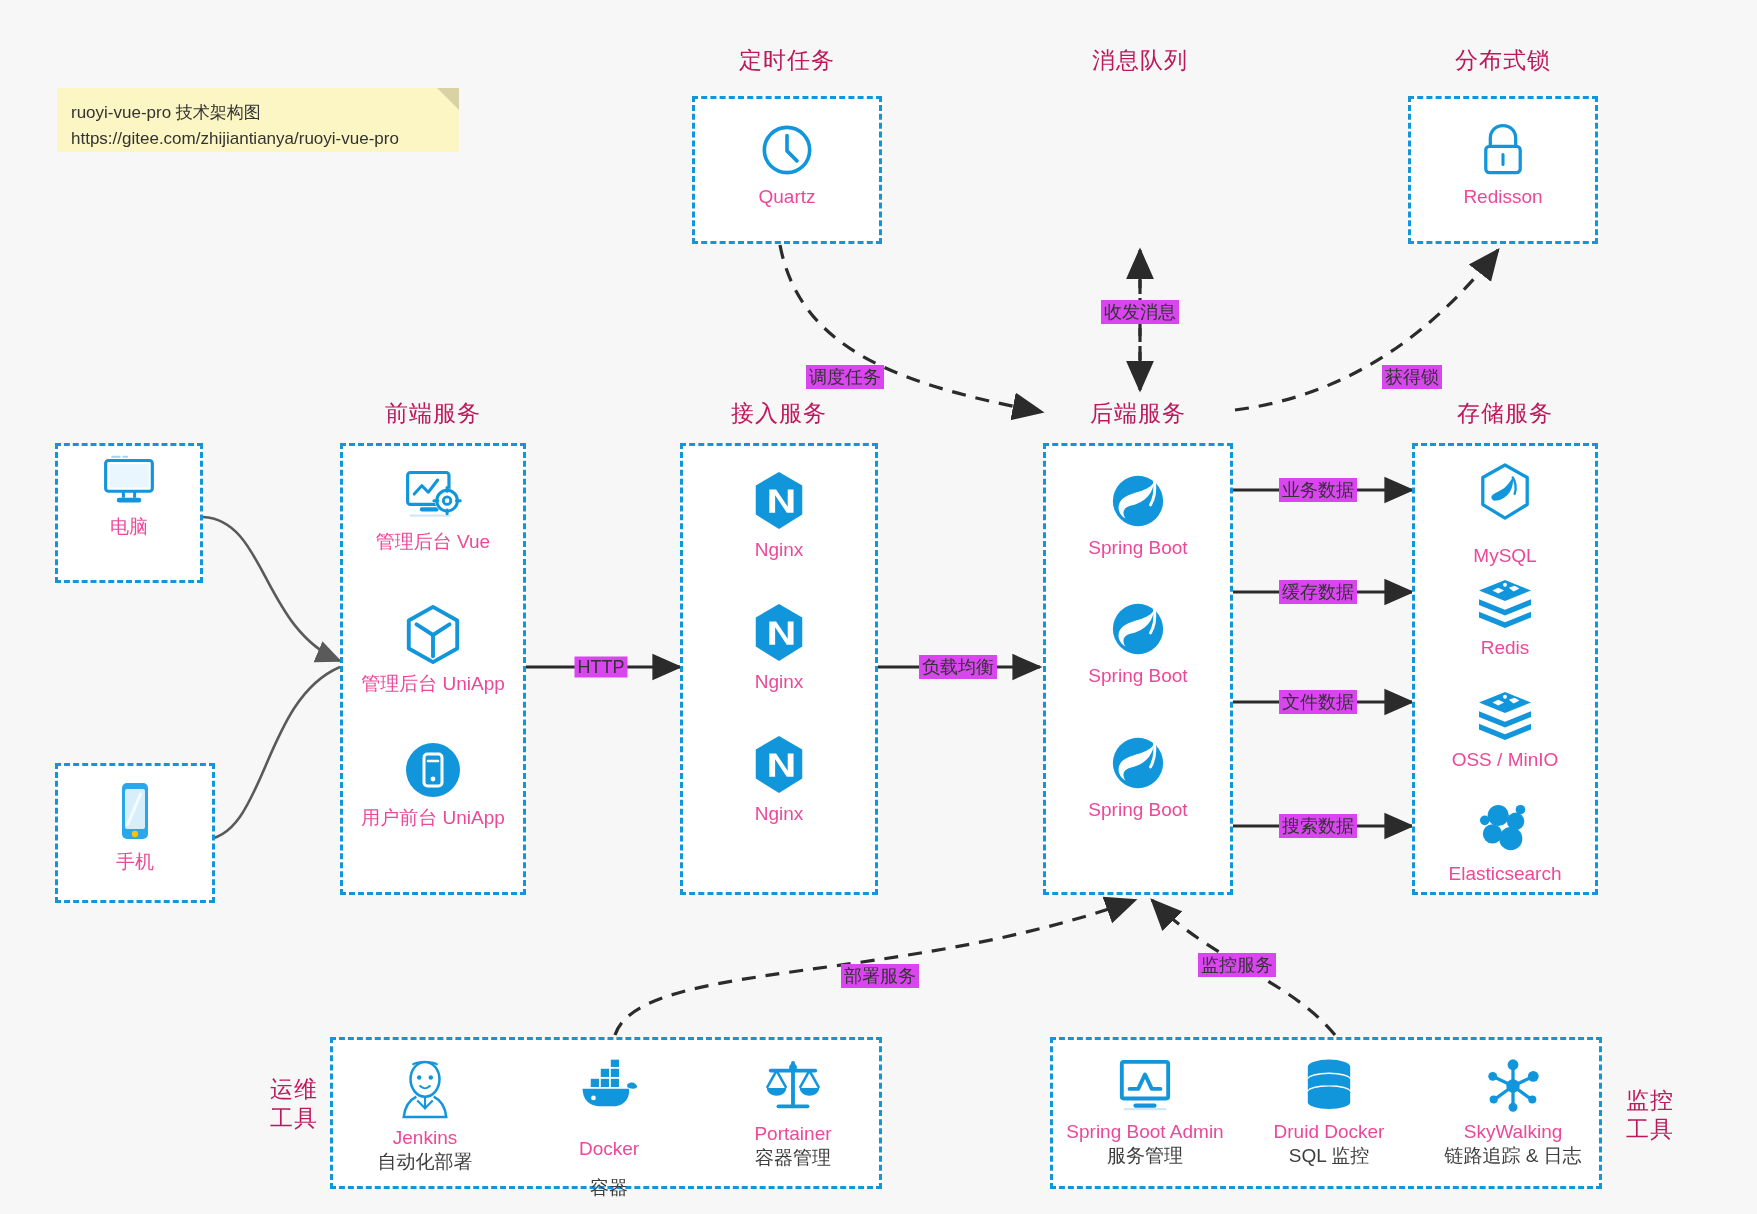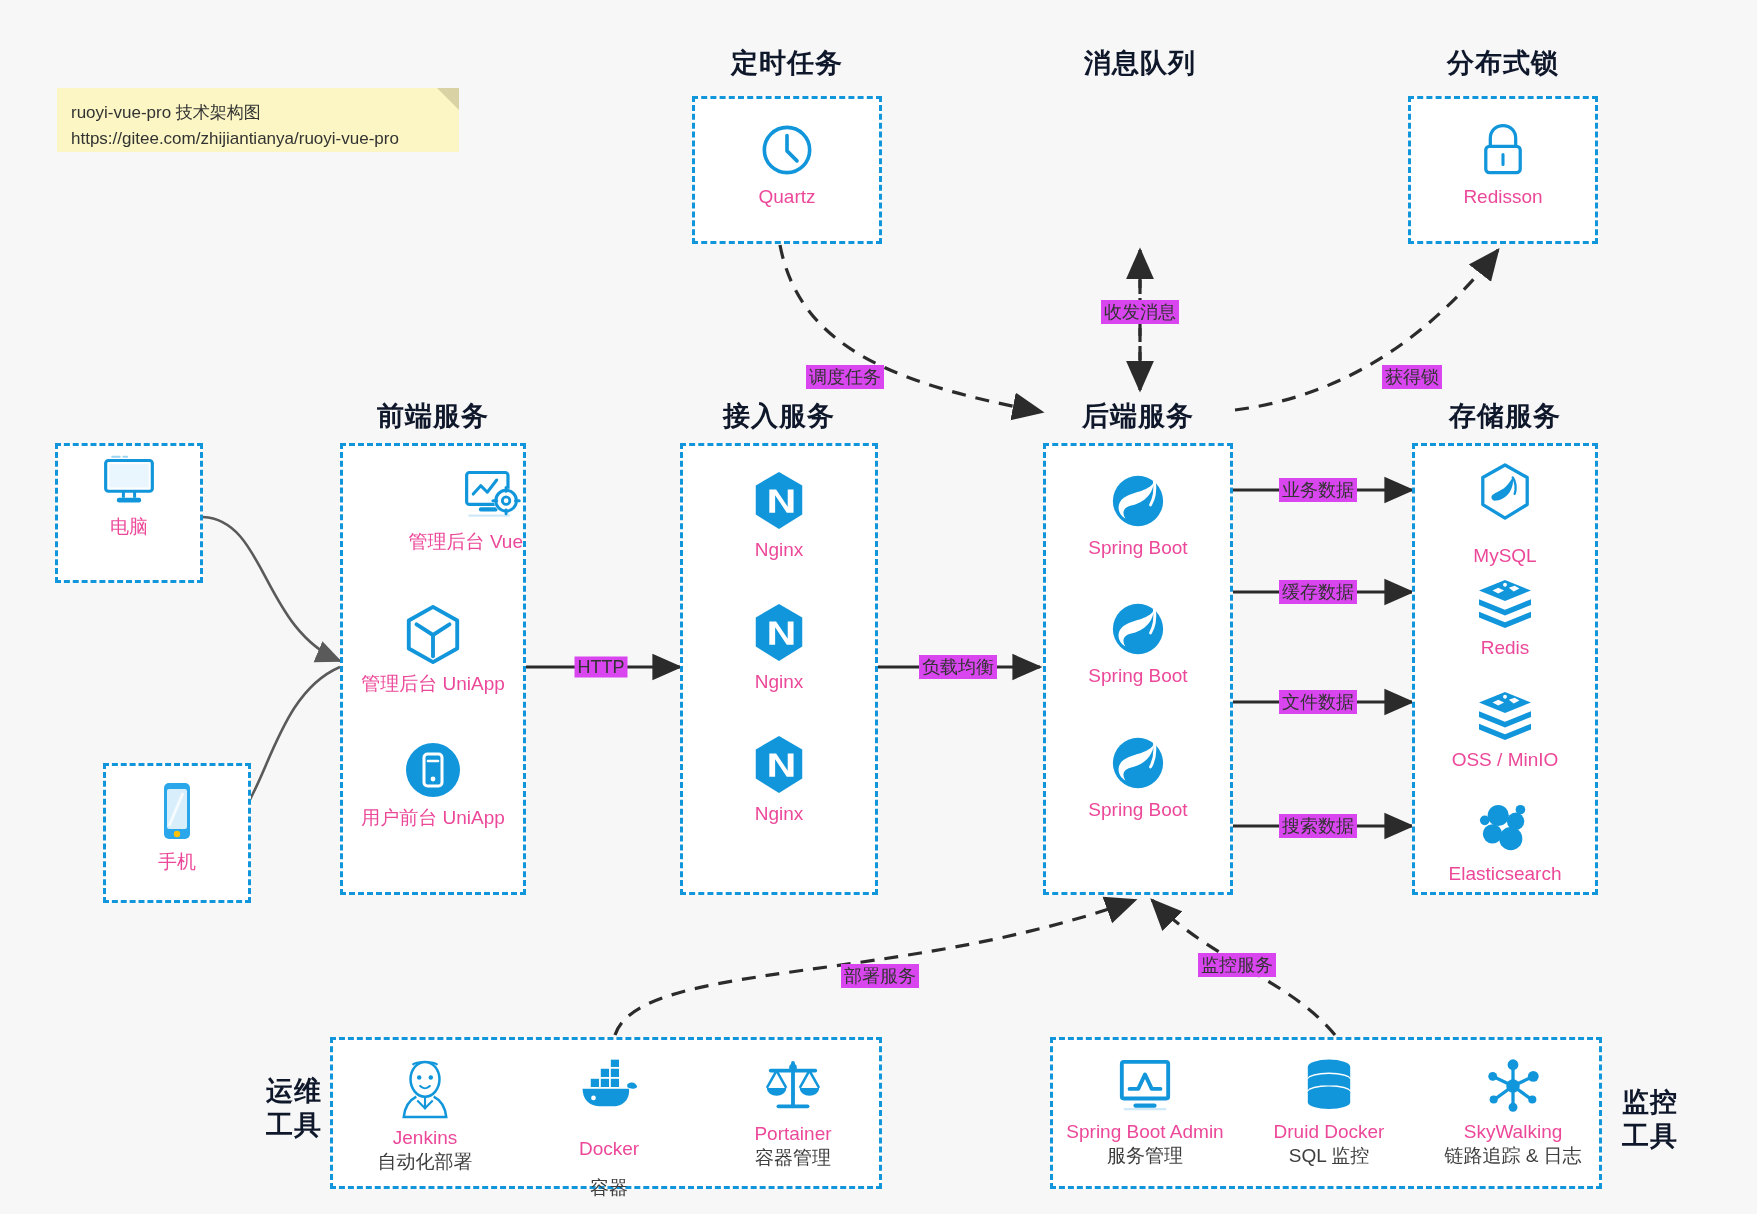--- a/index.html
+++ b/index.html
@@ -14,23 +14,23 @@
 
   
   .group{
     position:absolute;
     border:3px dashed #1296db;
     background:#fff;
     box-sizing:border-box;
   }
   .grp-title{
     position:absolute;
-    color:#0f172a;
-    font-weight:bold;
-    font-size:27px;
+    color:#be185d;
+    font-weight:normal;
+    font-size:23px;
     letter-spacing:1px;
     white-space:nowrap;
     text-align:center;
   }
   .grp-title.side{
     line-height:1.25;
     text-align:center;
   }
 
   
@@ -164,36 +164,36 @@
         <rect x="7" y="8" width="50" height="33" rx="3" fill="none" stroke="#1296db" stroke-width="3.4"></rect>
         <rect x="11" y="12" width="42" height="25" fill="#eaf6fd"></rect>
         <path d="M26,41 L26,48 M38,41 L38,48" stroke="#1296db" stroke-width="3.2"></path>
         <rect x="19" y="48" width="26" height="5" rx="2.2" fill="#1296db"></rect>
         <path d="M14,4 L22,4 M26,4 L30,4" stroke="#9bd6f2" stroke-width="2.2" stroke-linecap="round"></path>
       </svg>
       <div class="cap">电脑</div>
     </div>
   </div>
 
-  <div class="group" style="left:55px;top:763px;width:148px;height:140px;margin-left:48px;">
+  <div class="group" style="left:55px;top:763px;width:160px;height:140px;">
     <div class="node" style="top:14px;">
       <svg class="ico" width="44" height="64" viewBox="0 0 44 64">
         <rect x="9" y="3" width="26" height="56" rx="5" fill="#2aa7ea"></rect>
         <rect x="12" y="9" width="20" height="40" rx="2" fill="#d8eefb"></rect>
         <circle cx="22" cy="54" r="3.2" fill="#ffc107"></circle>
         <path d="M14,46 L28,13" stroke="#fff" stroke-width="3" opacity="0.75"></path>
       </svg>
       <div class="cap">手机</div>
     </div>
   </div>
 
   <div class="grp-title" style="left:340px;top:398px;width:186px;">前端服务</div>
   <div class="group" style="left:340px;top:443px;width:186px;height:452px;">
 
-    <div class="node" style="top:22px;align-items:flex-end;">
+    <div class="node" style="top:22px;">
       <svg class="ico" width="62" height="56" viewBox="0 0 66 58">
         <rect x="6" y="4" width="44" height="34" rx="3" fill="none" stroke="#1296db" stroke-width="3.4"></rect>
         <path d="M13,27 L21,18 L28,25 L38,12" fill="none" stroke="#1296db" stroke-width="3.2" stroke-linecap="round" stroke-linejoin="round"></path>
         <rect x="19" y="41" width="20" height="4.5" rx="2" fill="#1296db"></rect>
         <path d="M8,50 L52,50" stroke="#cfe9f8" stroke-width="2.4"></path>
         <circle cx="48" cy="34" r="13" fill="#fff"></circle>
         <circle cx="48" cy="34" r="11" fill="none" stroke="#1296db" stroke-width="3.2"></circle>
         <circle cx="48" cy="34" r="4" fill="none" stroke="#1296db" stroke-width="3"></circle>
         <g stroke="#1296db" stroke-width="3.2" stroke-linecap="round">
           <path d="M48,20 L48,24"></path>

